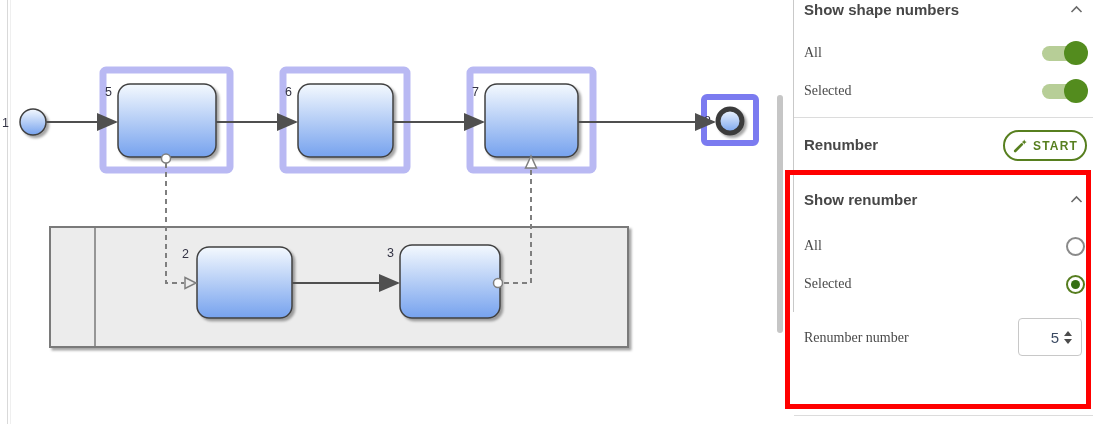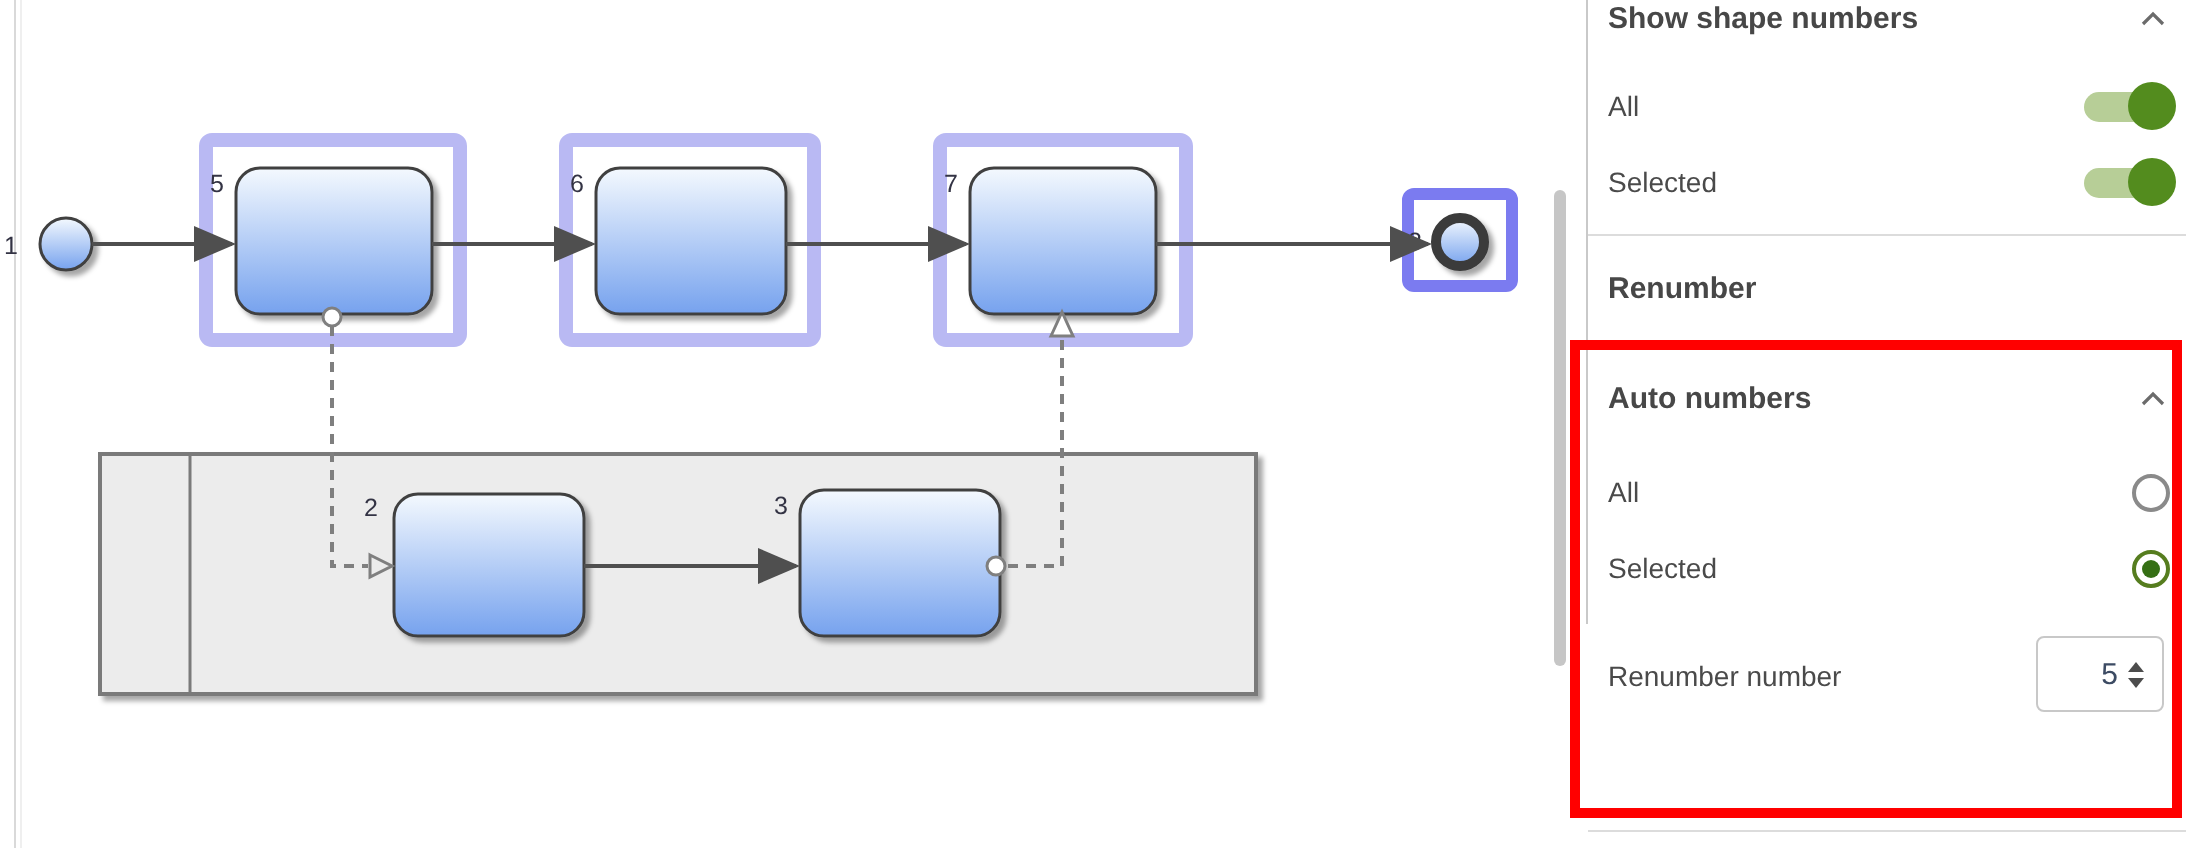--- a/index.html
+++ b/index.html
@@ -10,21 +10,21 @@
     -webkit-font-smoothing:antialiased;
   }
   
   .canvas{position:absolute;left:0;top:0;width:793px;height:424px;background:#fff;}
   .canvas svg{position:absolute;left:0;top:0;}
   .shape-num{font-size:12.5px;fill:#333344;font-family:"Liberation Sans",sans-serif;}
   .scrollbar-thumb{position:absolute;left:777px;top:95px;width:6px;height:238px;background:#c6c6c6;border-radius:3px;}
   
   .panel{position:absolute;left:793px;top:0;width:300px;height:312px;background:#fff;border-left:1px solid #c9c9c9;box-sizing:border-box;}
   .panel .hdr{position:absolute;left:10px;font-size:15px;font-weight:600;color:#474747;}
-  .panel .lbl{position:absolute;left:10px;font-size:14px;color:#4a4a4a;}
+  .panel .lbl{position:absolute;left:10px;font-size:14px;color:#4a4a4a;font-family:Liberation Serif, serif;}
   .chev{position:absolute;right:10px;width:13px;height:9px;}
   .divider{position:absolute;left:0;height:1px;background:#dcdcdc;width:300px;}
   
   .toggle{position:absolute;right:5px;width:46px;height:25px;cursor:pointer;}
   .toggle .track{position:absolute;left:0;top:5px;width:42px;height:15px;border-radius:8px;background:#b7ce97;}
   .toggle .knob{position:absolute;right:0;top:0;width:24px;height:24px;border-radius:50%;background:#538c1e;}
   
   .radio{position:absolute;right:8px;width:19px;height:19px;border-radius:50%;box-sizing:border-box;cursor:pointer;background:#fff;}
   .radio.off{border:2px solid #8a8a8a;}
   .radio.on{border:2px solid #567d1f;}
@@ -129,22 +129,29 @@
 
   <div class="lbl" style="top:83px;">Selected</div>
   <div class="toggle" style="top:79px;">
     <div class="track"></div>
     <div class="knob"></div>
   </div>
 
   <div class="divider" style="top:117px;"></div>
 
   <div class="hdr" style="top:136px;">Renumber</div>
+  <div class="start-btn">
+    <svg width="16" height="16" viewBox="0 0 16 16">
+      <line x1="3.2" y1="13" x2="9.8" y2="6.4" stroke="#577f1f" stroke-width="2.6" stroke-linecap="round"></line>
+      <path d="M12.2 1.6 l0.8 1.7 1.7 0.8 -1.7 0.8 -0.8 1.7 -0.8 -1.7 -1.7 -0.8 1.7 -0.8 z" fill="#577f1f"></path>
+    </svg>
+    <span>START</span>
+  </div>
 
-  <div class="hdr" style="top:191px;">Auto numbers</div>
+  <div class="hdr" style="top:191px;">Show renumber</div>
   <svg class="chev" style="top:195px;" viewBox="0 0 13 9">
     <polyline points="1.5,7 6.5,2 11.5,7" fill="none" stroke="#6b6b6b" stroke-width="1.6"></polyline>
   </svg>
 
   <div class="lbl" style="top:238px;">All</div>
   <div class="radio off" style="top:237px;"></div>
 
   <div class="lbl" style="top:276px;">Selected</div>
   <div class="radio on" style="top:275px;"></div>
 

